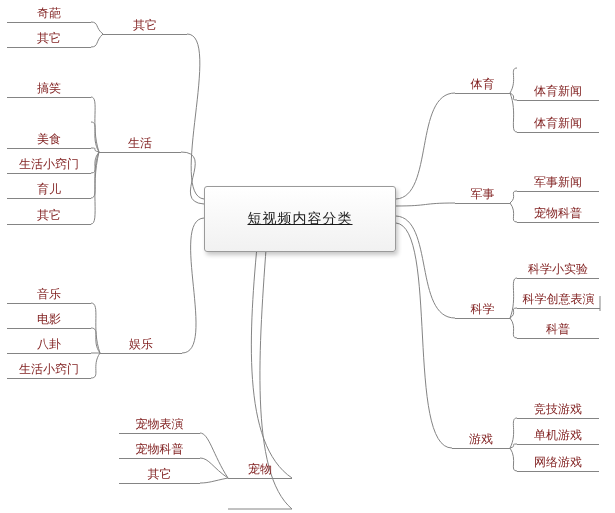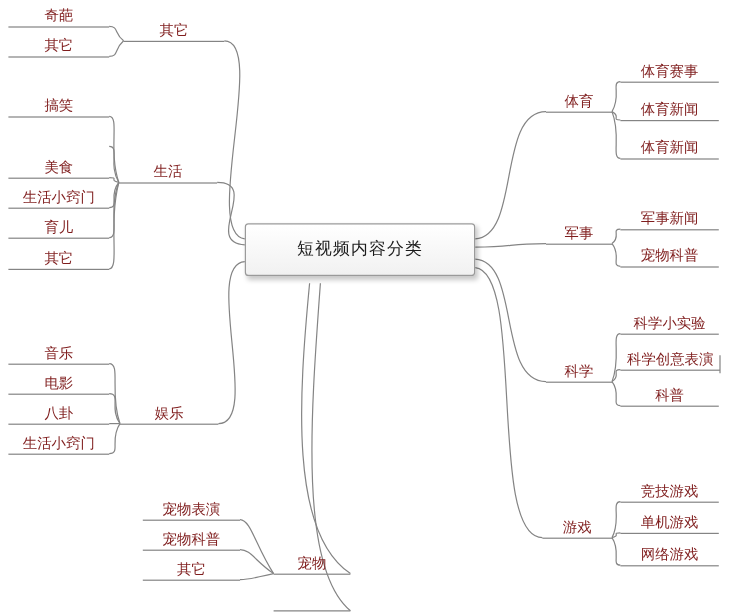--- a/index.html
+++ b/index.html
@@ -7,26 +7,26 @@
     position:relative;width:615px;height:513px;background:#ffffff;overflow:hidden;
     font-family:"Liberation Serif","DejaVu Serif",serif;
   }
   svg.wires{position:absolute;left:0;top:0;width:615px;height:513px;}
   .node{
     position:absolute;box-sizing:border-box;height:18px;
     border-bottom:1px solid #848484;text-align:center;
     font-size:12px;line-height:16px;color:#7f1d1d;white-space:nowrap;cursor:default;
   }
   .central{
-    position:absolute;left:204px;top:186px;width:192px;height:44px;box-sizing:border-box;
+    position:absolute;left:204px;top:186px;width:192px;height:66px;box-sizing:border-box;
     border:1px solid #9a9a9a;border-radius:3px;
     background:linear-gradient(#ffffff,#f1f1f1);
     box-shadow:2px 3px 4px rgba(0,0,0,0.22);
     display:flex;align-items:center;justify-content:center;
-    font-size:14px;color:#1a1a1a;letter-spacing:1px;
+    font-size:14px;color:#1a1a1a;letter-spacing:1px;text-decoration:underline;
   }
 </style>
 </head>
 <body>
 
 <div class="stage">
 
   <svg class="wires" viewBox="0 0 615 513">
     <g fill="none" stroke="#848484" stroke-width="1">
 
@@ -104,21 +104,20 @@
 
   <div class="node" style="left:7px;top:286px;width:84px">音乐</div>
   <div class="node" style="left:7px;top:311px;width:84px">电影</div>
   <div class="node" style="left:7px;top:336px;width:84px">八卦</div>
   <div class="node" style="left:7px;top:361px;width:84px">生活小窍门</div>
 
   <div class="node" style="left:119px;top:416px;width:81px">宠物表演</div>
   <div class="node" style="left:119px;top:441px;width:81px">宠物科普</div>
   <div class="node" style="left:119px;top:466px;width:81px">其它</div>
 
-  <div class="node" style="left:517px;top:51px;width:82px">体育赛事</div>
   <div class="node" style="left:517px;top:83px;width:82px">体育新闻</div>
   <div class="node" style="left:517px;top:115px;width:82px">体育新闻</div>
 
   <div class="node" style="left:517px;top:174px;width:82px">军事新闻</div>
   <div class="node" style="left:517px;top:205px;width:82px">宠物科普</div>
 
   <div class="node" style="left:517px;top:261px;width:82px">科学小实验</div>
   <div class="node" style="left:517px;top:291px;width:83px">科学创意表演</div>
   <div class="node" style="left:517px;top:321px;width:82px">科普</div>
 

